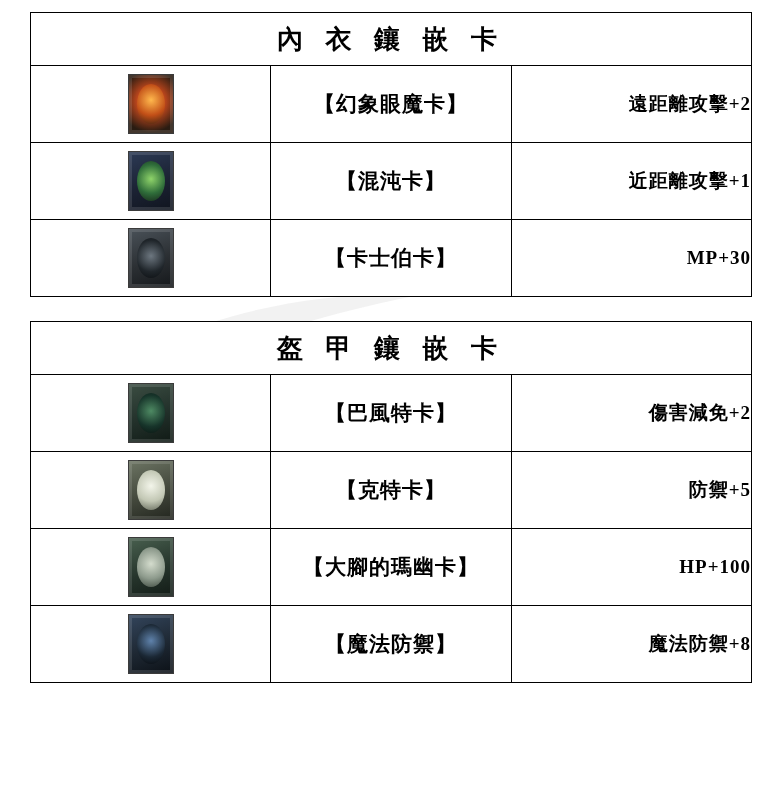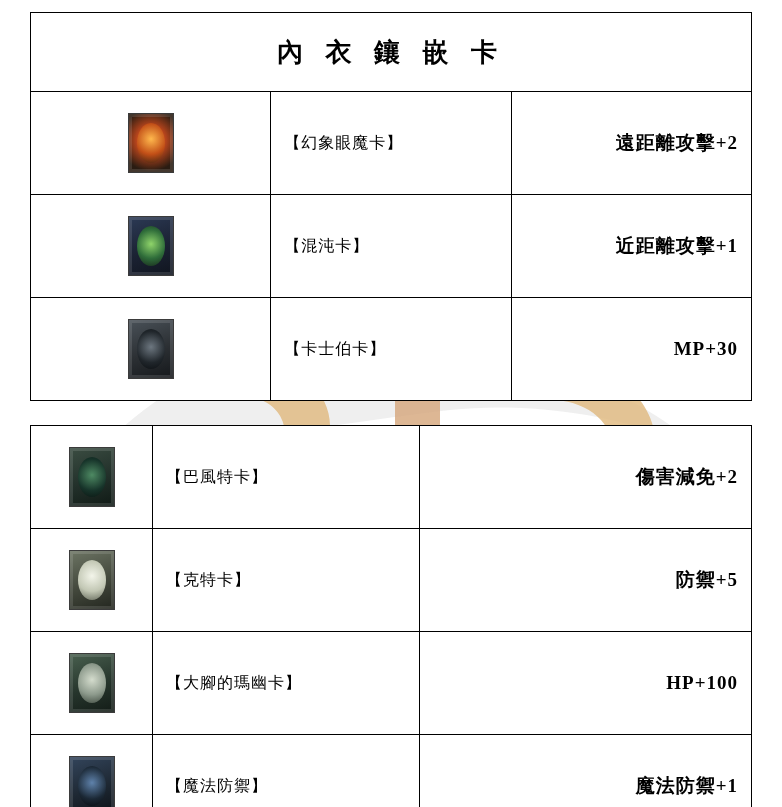--- a/index.html
+++ b/index.html
@@ -35,21 +35,21 @@
   }
 
   table.card-table {
     width: 722px;
     border-collapse: collapse;
     table-layout: fixed;
     background: transparent;
   }
   table.card-table td {
     border: 1px solid #000000;
-    padding: 13px;
+    padding: 0;
     background: #ffffff;
   }
 
   .table-title {
     background: #fae5d3;
     text-align: center;
     height: 52px;
     font-size: 26px;
     font-weight: bold;
     letter-spacing: 8px;
@@ -57,23 +57,24 @@
   }
 
   .cell-icon {
     width: 95px;
     height: 76px;
     text-align: center;
     vertical-align: middle;
   }
   .cell-name {
     width: 240px;
+    text-align: center;
     vertical-align: middle;
-    font-size: 16px;
-    font-weight: normal;
+    font-size: 21px;
+    font-weight: bold;
     letter-spacing: 1px;
     color: #000000;
   }
   .cell-effect {
     text-align: right;
     vertical-align: middle;
     font-size: 19px;
     font-weight: bold;
     letter-spacing: 1px;
     color: #000000;
@@ -169,20 +170,23 @@
         <td class="cell-name">【卡士伯卡】</td>
         <td class="cell-effect">MP+30</td>
       </tr>
     </tbody>
   </table>
 
   <div class="spacer"></div>
 
   <table class="card-table">
     <tbody>
+      <tr>
+        <td class="table-title" colspan="3">盔 甲 鑲 嵌 卡</td>
+      </tr>
 
       <tr>
         <td class="cell-icon">
           <div class="card-art" style="background:linear-gradient(160deg, #3b4d42 0%, #22302a 55%, #101a15 100%);">
             <div class="frame"></div>
             <div class="oval" style="background:radial-gradient(circle at 50% 45%, #4e8a63 0%, #17342a 60%, #0a1411 100%);"></div>
           </div>
         </td>
         <td class="cell-name">【巴風特卡】</td>
         <td class="cell-effect">傷害減免+2</td>
@@ -211,18 +215,18 @@
       </tr>
 
       <tr>
         <td class="cell-icon">
           <div class="card-art" style="background:linear-gradient(160deg, #33455c 0%, #1e2833 55%, #0c1117 100%);">
             <div class="frame"></div>
             <div class="oval" style="background:radial-gradient(circle at 50% 42%, #5f82ab 0%, #1b2835 60%, #070a0e 100%);"></div>
           </div>
         </td>
         <td class="cell-name">【魔法防禦】</td>
-        <td class="cell-effect">魔法防禦+1</td>
+        <td class="cell-effect">魔法防禦+8</td>
       </tr>
     </tbody>
   </table>
 
 </div>
 
 </body></html>

